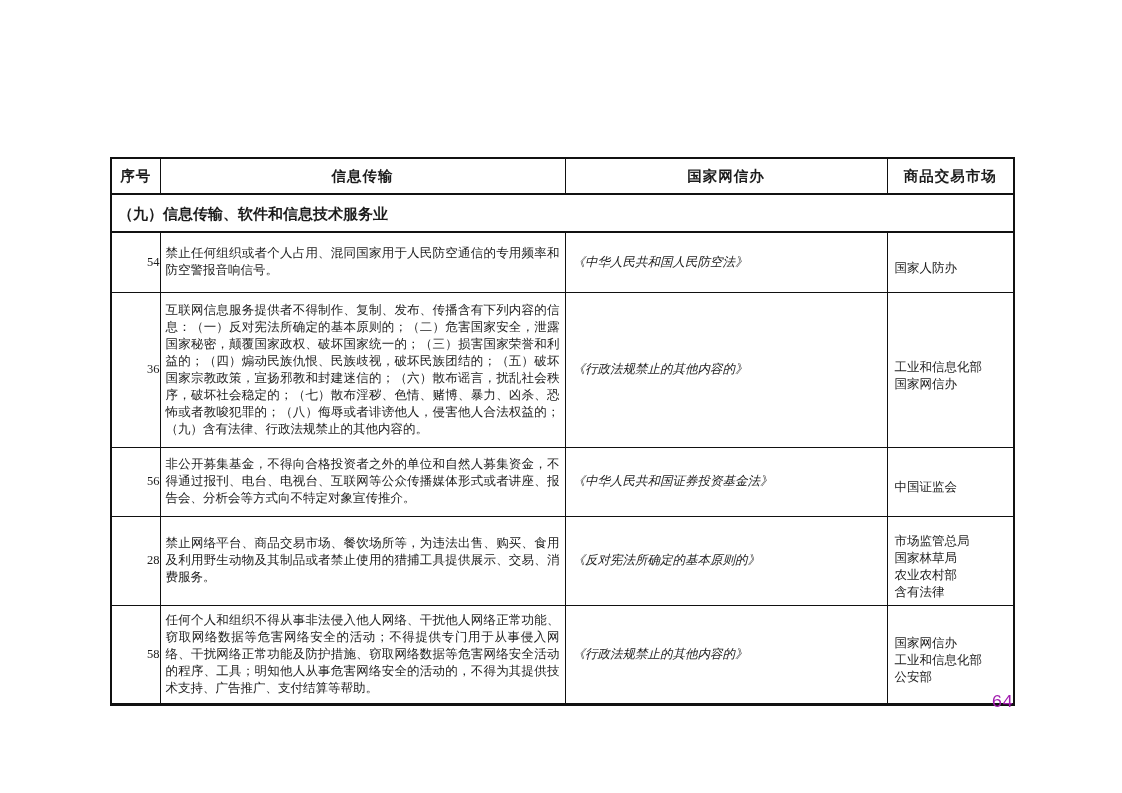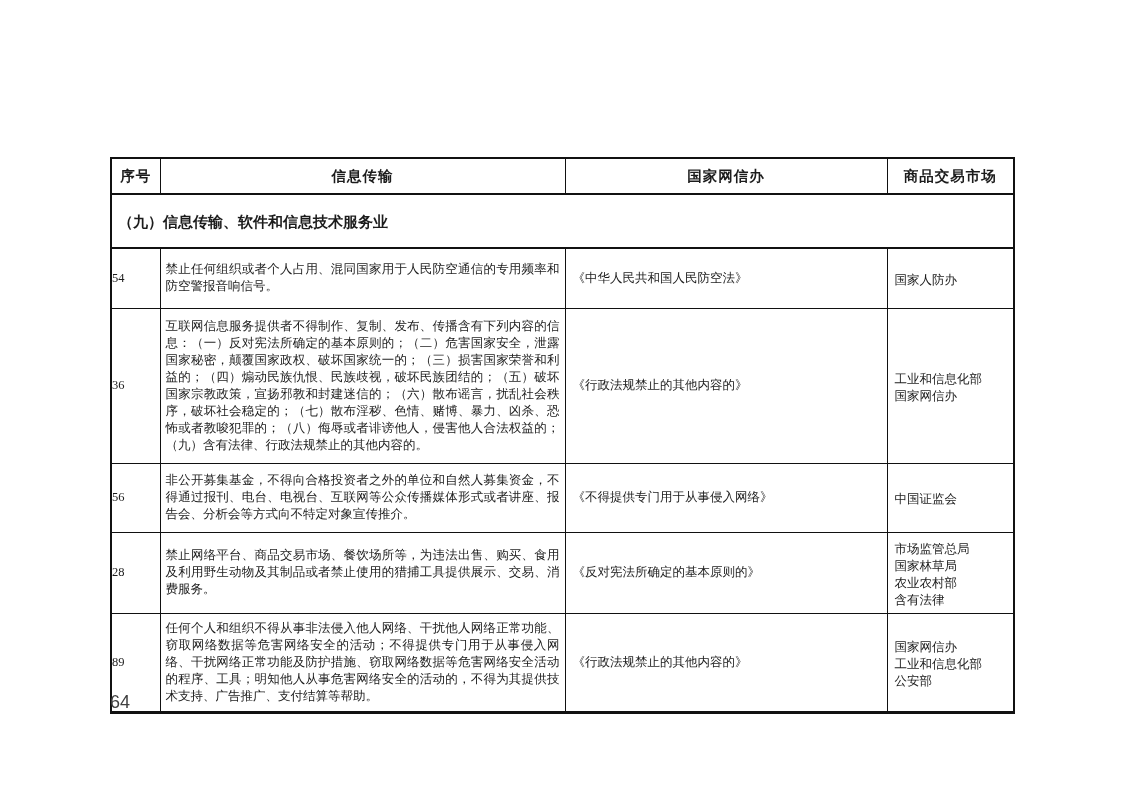--- a/index.html
+++ b/index.html
@@ -40,58 +40,59 @@
     font-weight: normal;
   }
   tr.header-row { height: 36px; }
   tr.header-row th {
     font-weight: bold;
     font-size: 14.5px;
     text-align: center;
     letter-spacing: 1px;
     border-bottom-width: 2px;
   }
-  tr.section-row { height: 54px; }
+  tr.section-row { height: 38px; }
   tr.section-row td {
     font-family: "Liberation Sans", sans-serif;
     font-weight: bold;
     font-size: 15px;
     padding-left: 6px;
     border-bottom-width: 2px;
   }
   td.serial-cell {
-    text-align: left;
+    text-align: right;
     font-size: 13px;
   }
   td.measure-cell {
     padding: 6px 5px 6px 5px;
     text-align: justify;
     text-justify: inter-ideograph;
   }
   td.basis-cell {
     padding: 4px 6px 4px 7px;
+    font-style: italic;
   }
   td.dept-cell {
-    padding: 8px 4px 4px 7px;
+    padding: 16px 4px 4px 7px;
     white-space: pre-line;
   }
   tr.r54 { height: 60px; }
   tr.r55 { height: 155px; }
   tr.r56 { height: 69px; }
   tr.r57 { height: 74px; }
   tr.r58 { height: 96px; }
   .page-number {
     position: absolute;
     top: 672px;
     left: 110px;
     width: 903px;
-    text-align: left;
+    text-align: right;
     font-size: 18px;
-    font-family: Liberation Sans, sans-serif;
-    color: #404040;
+    font-family: Liberation Mono, monospace;
+    color: #a21caf;
   }
 </style>
 </head>
 <body>
 
 <div class="page">
 
   <table class="nlist">
     <colgroup>
       <col class="c1">
@@ -122,36 +123,36 @@
         <td class="serial-cell">36</td>
         <td class="measure-cell">互联网信息服务提供者不得制作、复制、发布、传播含有下列内容的信息：（一）反对宪法所确定的基本原则的；（二）危害国家安全，泄露国家秘密，颠覆国家政权、破坏国家统一的；（三）损害国家荣誉和利益的；（四）煽动民族仇恨、民族歧视，破坏民族团结的；（五）破坏国家宗教政策，宣扬邪教和封建迷信的；（六）散布谣言，扰乱社会秩序，破坏社会稳定的；（七）散布淫秽、色情、赌博、暴力、凶杀、恐怖或者教唆犯罪的；（八）侮辱或者诽谤他人，侵害他人合法权益的；（九）含有法律、行政法规禁止的其他内容的。</td>
         <td class="basis-cell">《行政法规禁止的其他内容的》</td>
         <td class="dept-cell">工业和信息化部
 国家网信办</td>
       </tr>
 
       <tr class="r56">
         <td class="serial-cell">56</td>
         <td class="measure-cell">非公开募集基金，不得向合格投资者之外的单位和自然人募集资金，不得通过报刊、电台、电视台、互联网等公众传播媒体形式或者讲座、报告会、分析会等方式向不特定对象宣传推介。</td>
-        <td class="basis-cell">《不得提供专门用于从事侵入网络》</td>
+        <td class="basis-cell">《中华人民共和国证券投资基金法》</td>
         <td class="dept-cell">中国证监会</td>
       </tr>
 
       <tr class="r57">
         <td class="serial-cell">28</td>
         <td class="measure-cell">禁止网络平台、商品交易市场、餐饮场所等，为违法出售、购买、食用及利用野生动物及其制品或者禁止使用的猎捕工具提供展示、交易、消费服务。</td>
         <td class="basis-cell">《反对宪法所确定的基本原则的》</td>
         <td class="dept-cell">市场监管总局
 国家林草局
 农业农村部
 含有法律</td>
       </tr>
 
       <tr class="r58">
-        <td class="serial-cell">89</td>
+        <td class="serial-cell">58</td>
         <td class="measure-cell">任何个人和组织不得从事非法侵入他人网络、干扰他人网络正常功能、窃取网络数据等危害网络安全的活动；不得提供专门用于从事侵入网络、干扰网络正常功能及防护措施、窃取网络数据等危害网络安全活动的程序、工具；明知他人从事危害网络安全的活动的，不得为其提供技术支持、广告推广、支付结算等帮助。</td>
         <td class="basis-cell">《行政法规禁止的其他内容的》</td>
         <td class="dept-cell">国家网信办
 工业和信息化部
 公安部</td>
       </tr>
     </tbody>
   </table>
 
   <div class="page-number">64</div>

